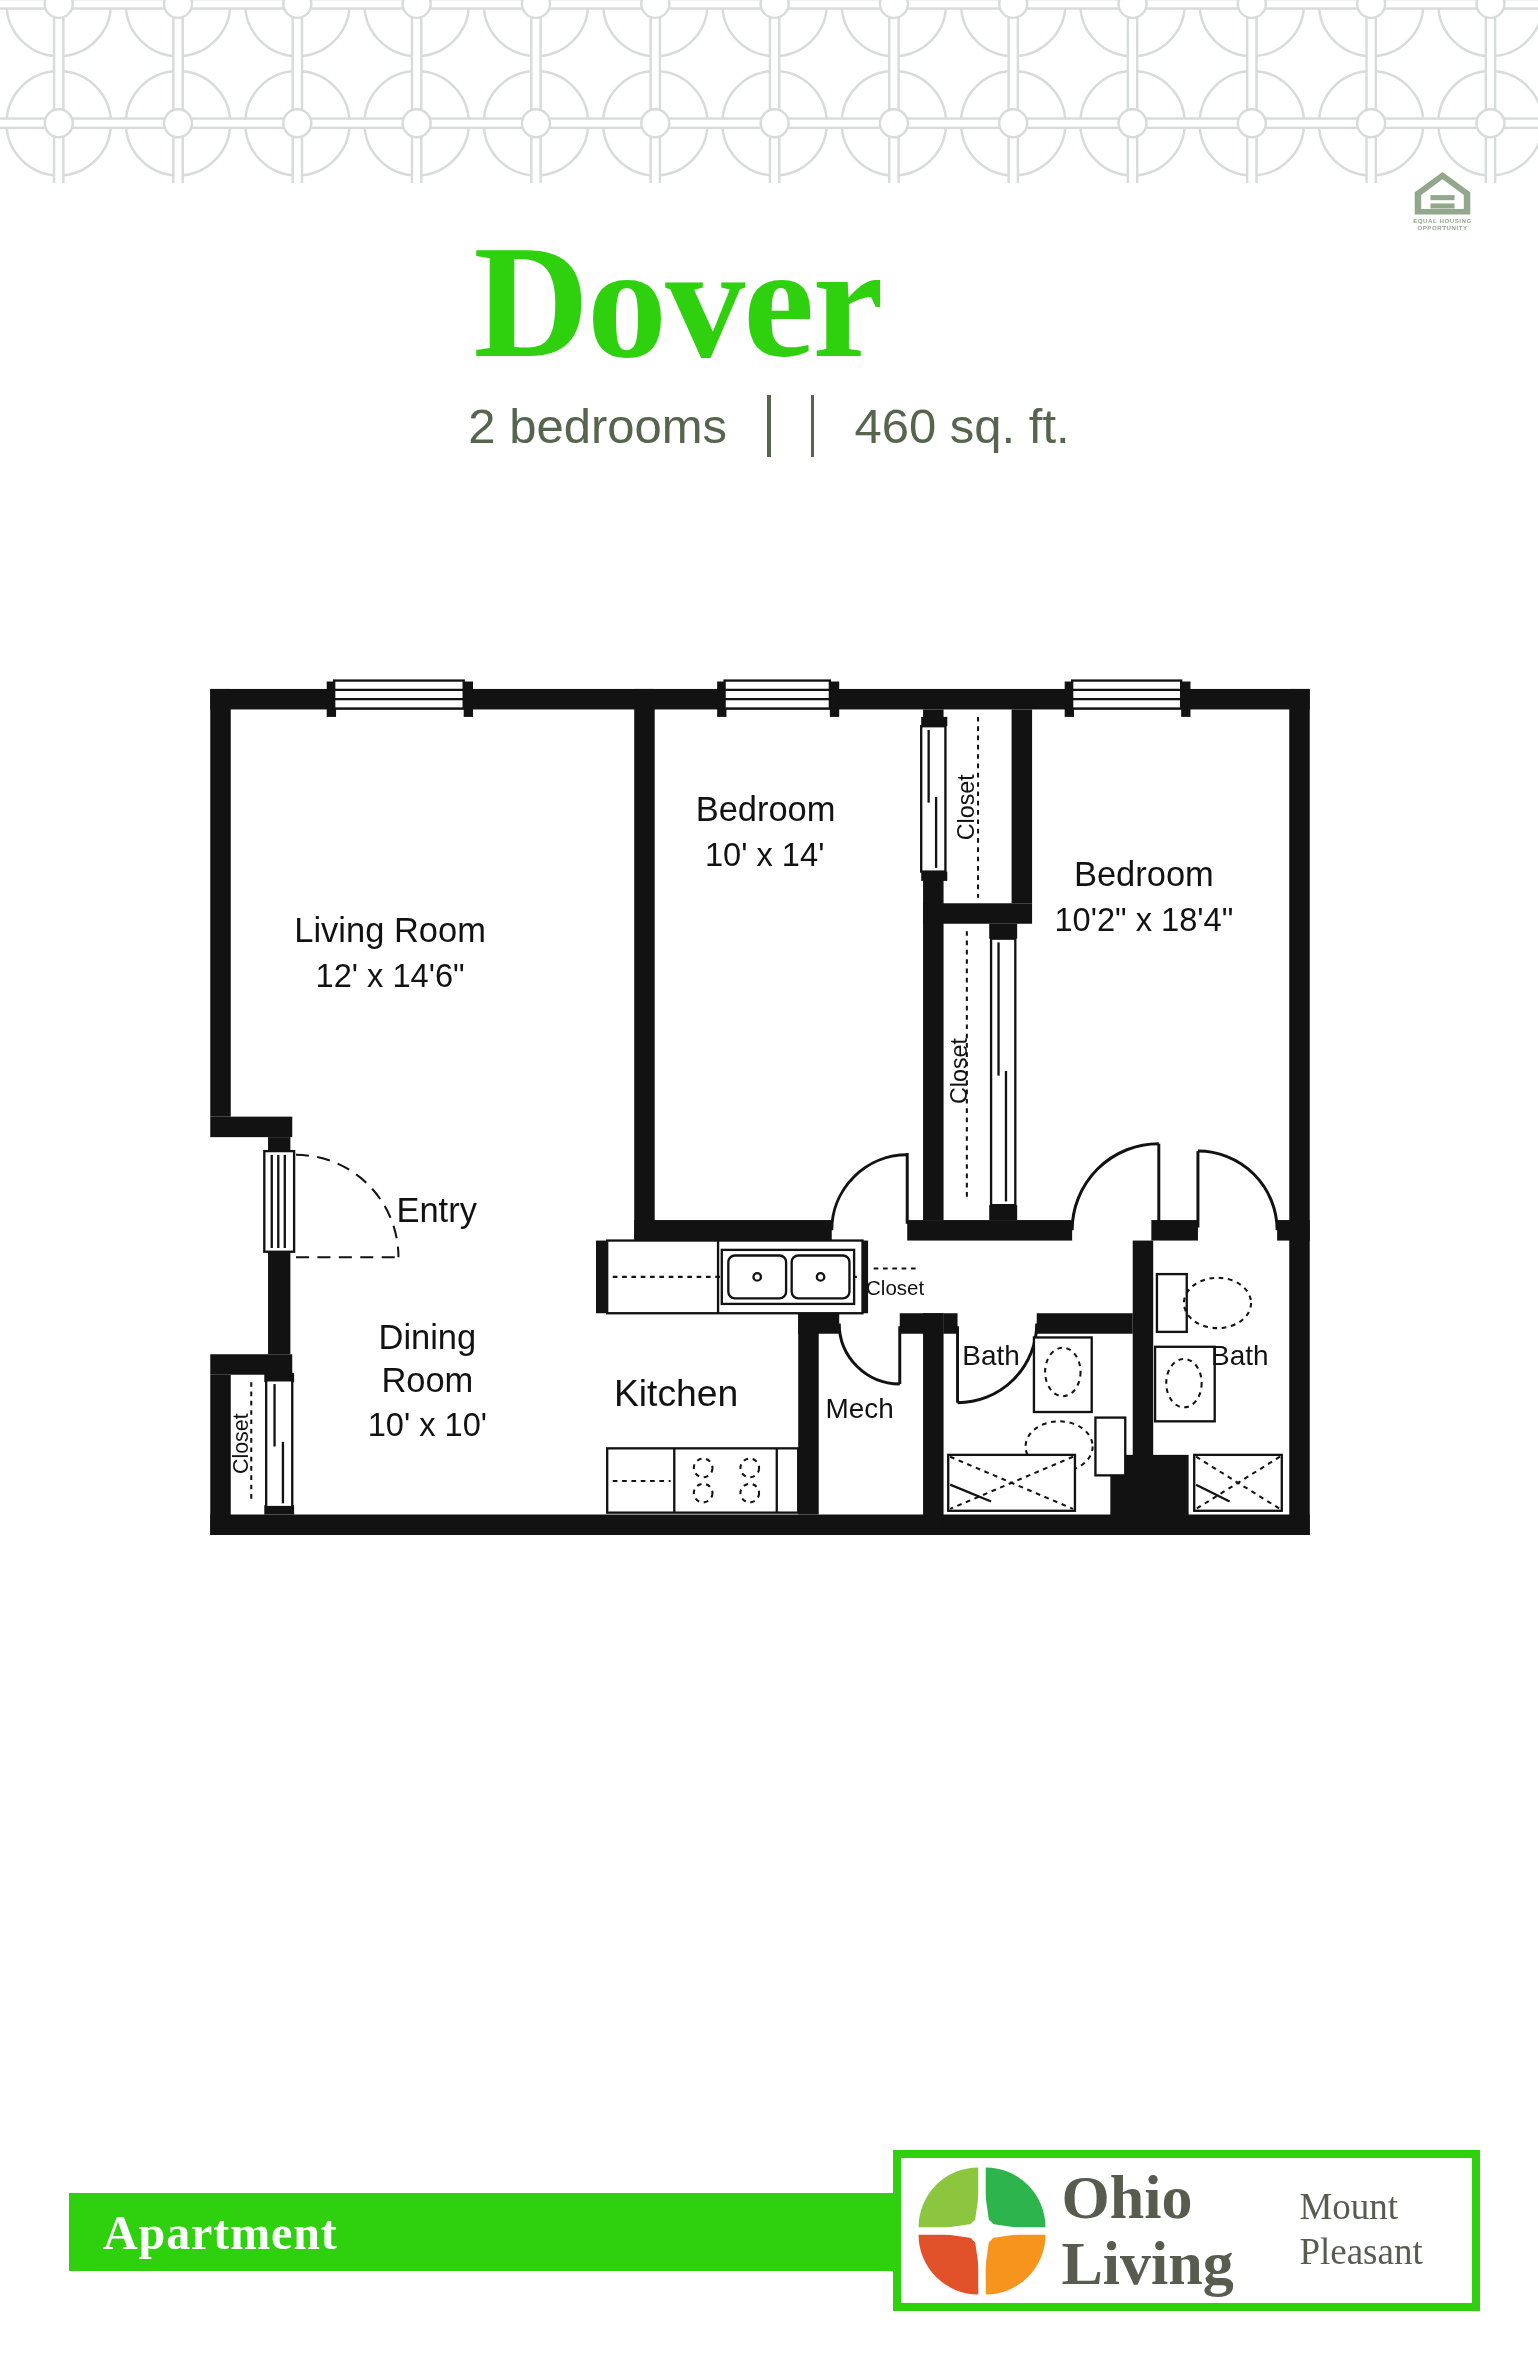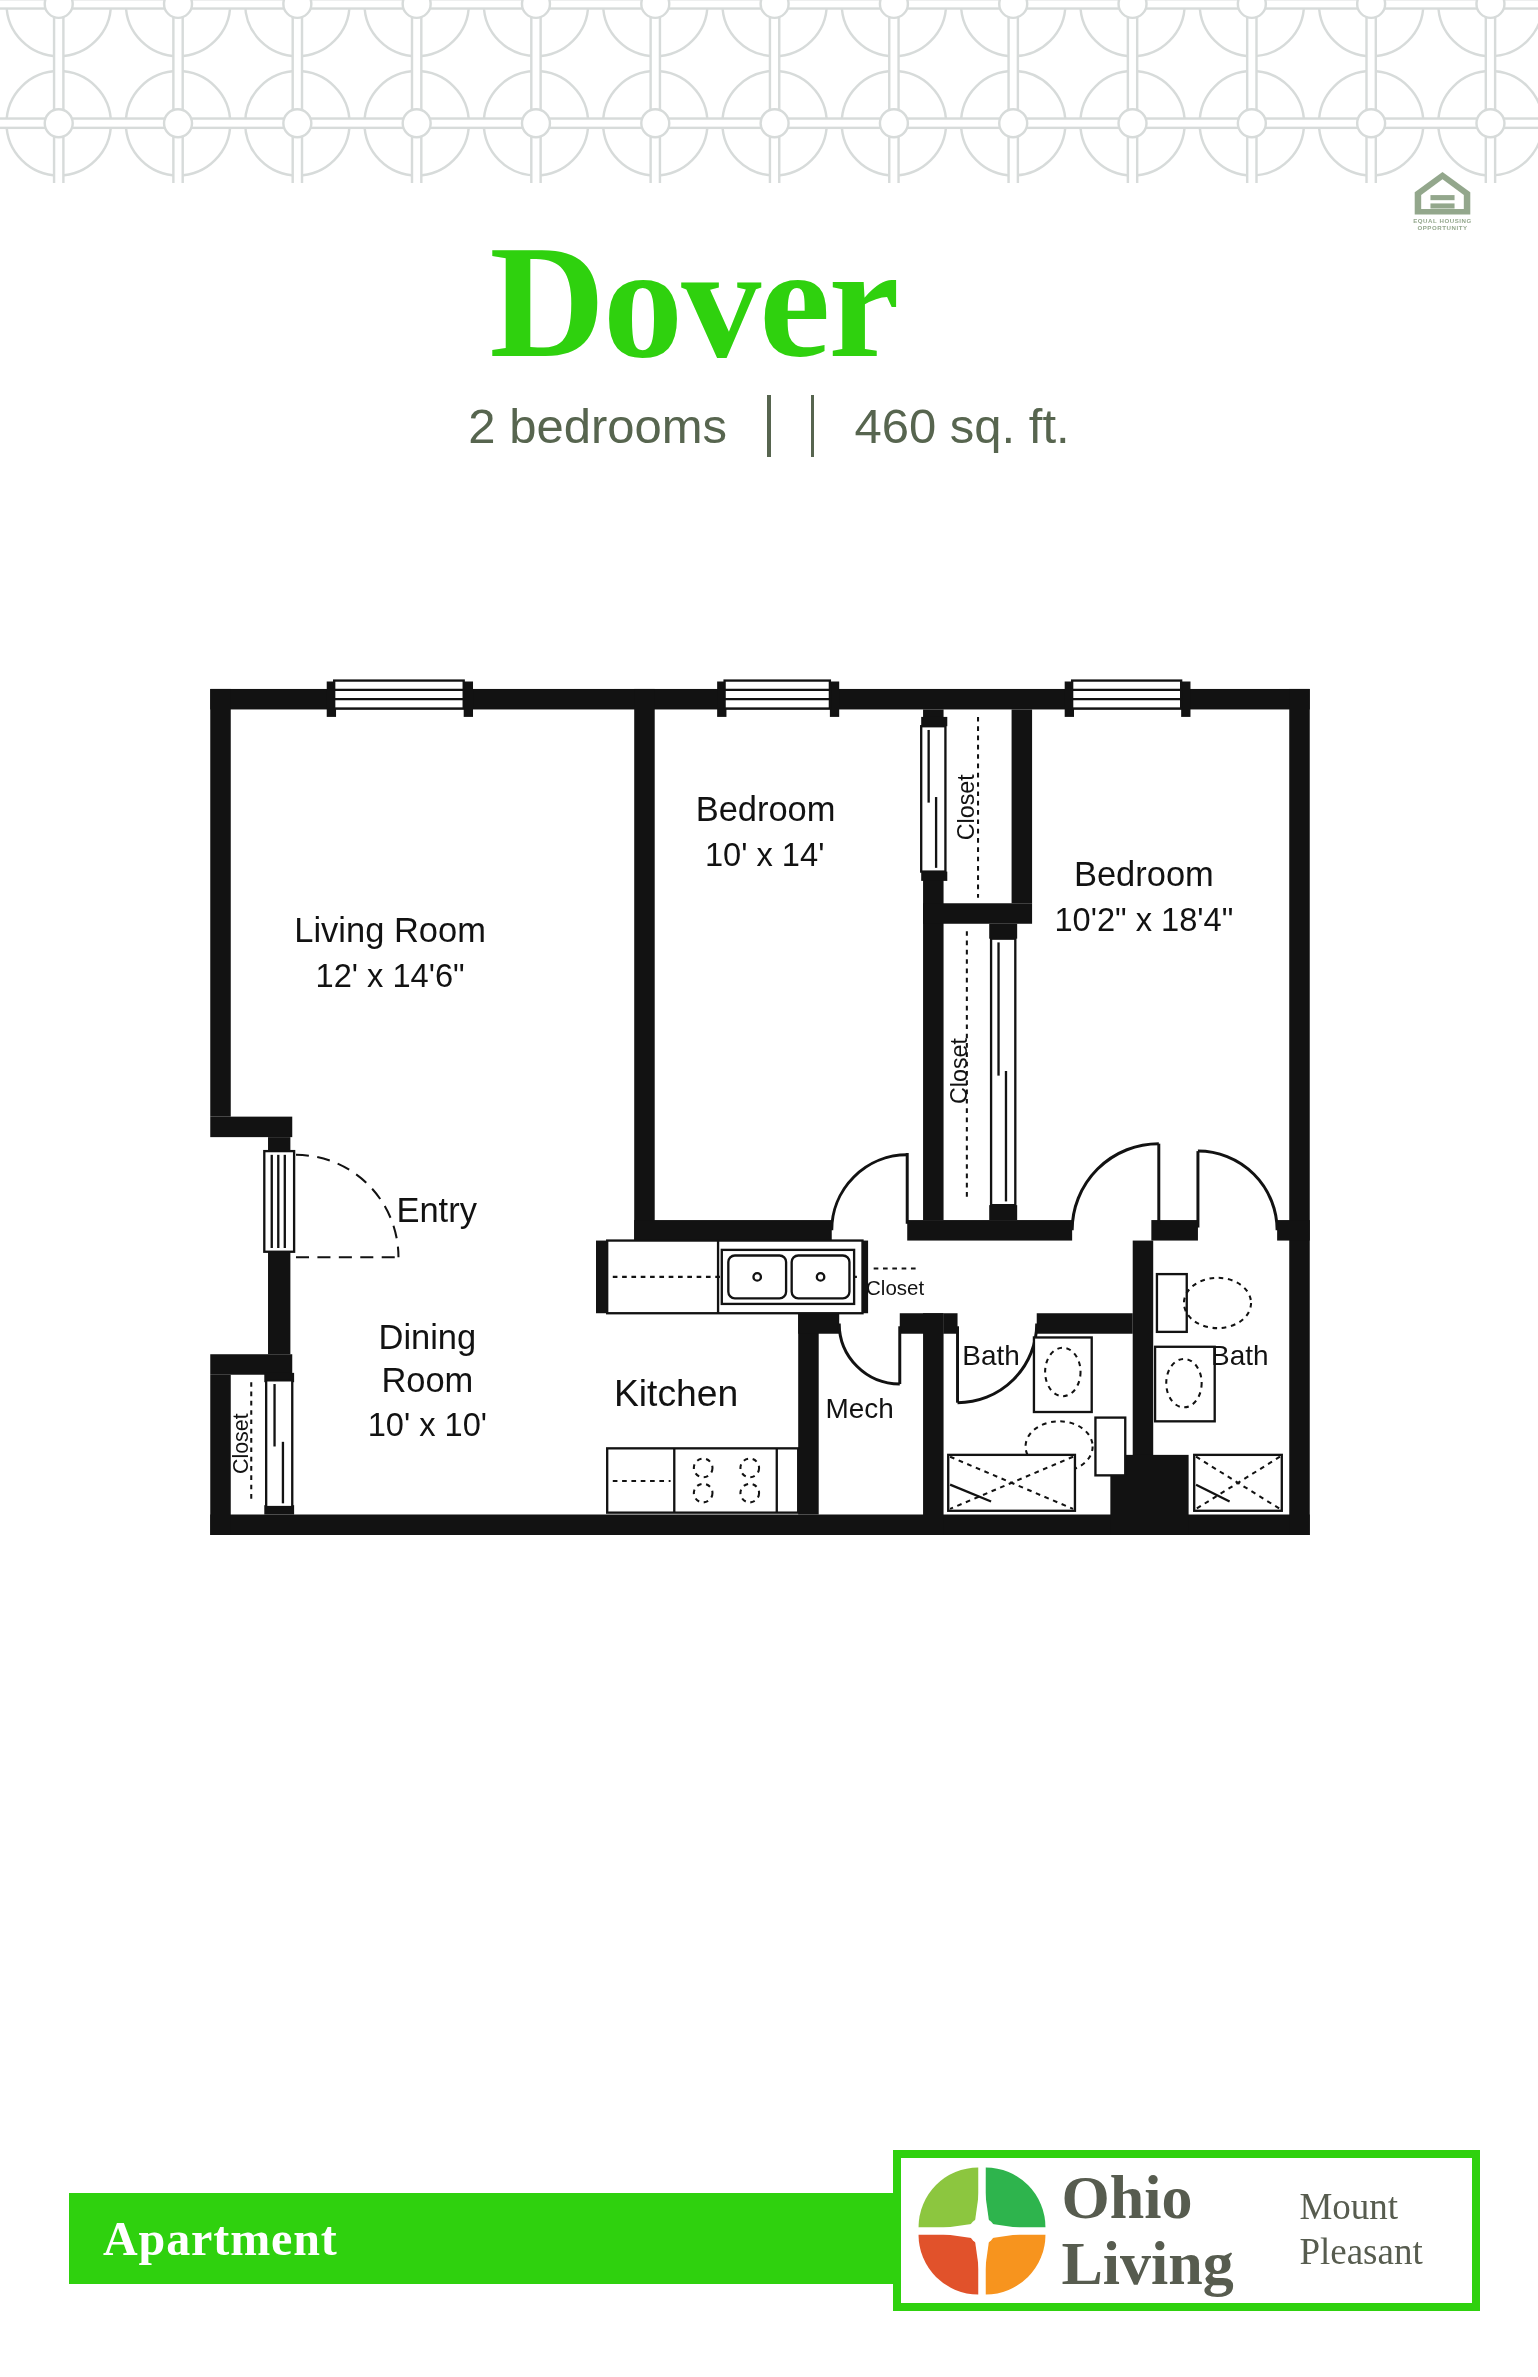--- a/index.html
+++ b/index.html
@@ -19,21 +19,21 @@
   .page{position:absolute;inset:0;width:1538px;height:2377px;}
 
   
   .pattern-band{position:absolute;left:0;top:0;width:1538px;height:183px;overflow:hidden;}
 
   
   .eho{position:absolute;left:1411px;top:170px;width:63px;height:65px;}
 
   
   .title{
-    position:absolute;left:16px;top:222px;width:1355px;text-align:center;
+    position:absolute;left:0;top:222px;width:1355px;text-align:center;
     font-family:"Liberation Serif", serif;font-weight:700;
     font-size:160px;line-height:1.0;color:var(--green);
     letter-spacing:-1.9px;
   }
   .subtitle{
     position:absolute;left:0;top:395px;width:1538px;
     display:flex;justify-content:center;align-items:center;gap:40px;
     color:var(--subtle);font-size:49px;font-weight:500;
   }
   .subtitle .sep{width:3.7px;height:62px;background:var(--subtle);display:inline-block;}
@@ -48,21 +48,21 @@
   .dash{stroke:var(--ink);stroke-width:2.2;fill:none;stroke-dasharray:14 9;}
   .dashf{stroke:var(--ink);stroke-width:2.2;fill:none;stroke-dasharray:5 5;}
   .door{stroke:var(--ink);stroke-width:3.2;fill:none;}
   .rname{font-size:37px;}
   .rdims{font-size:35px;}
   .rsmall{font-size:30px;}
   .rclos{font-size:25px;}
 
   
   .apt-bar{
-    position:absolute;left:69px;top:2193px;width:1167px;height:91px;
+    position:absolute;left:69px;top:2193px;width:1167px;height:78px;
     background:var(--green);display:flex;align-items:center;
   }
   .apt-bar span{
     font-family:"Liberation Serif", serif;font-weight:700;color:#ffffff;
     font-size:48px;padding-left:34px;letter-spacing:0.9px;
   }
   .brand-box{
     position:absolute;left:893px;top:2150px;width:571px;height:145px;
     background:#ffffff;border:8.4px solid var(--green);
     display:flex;align-items:center;

